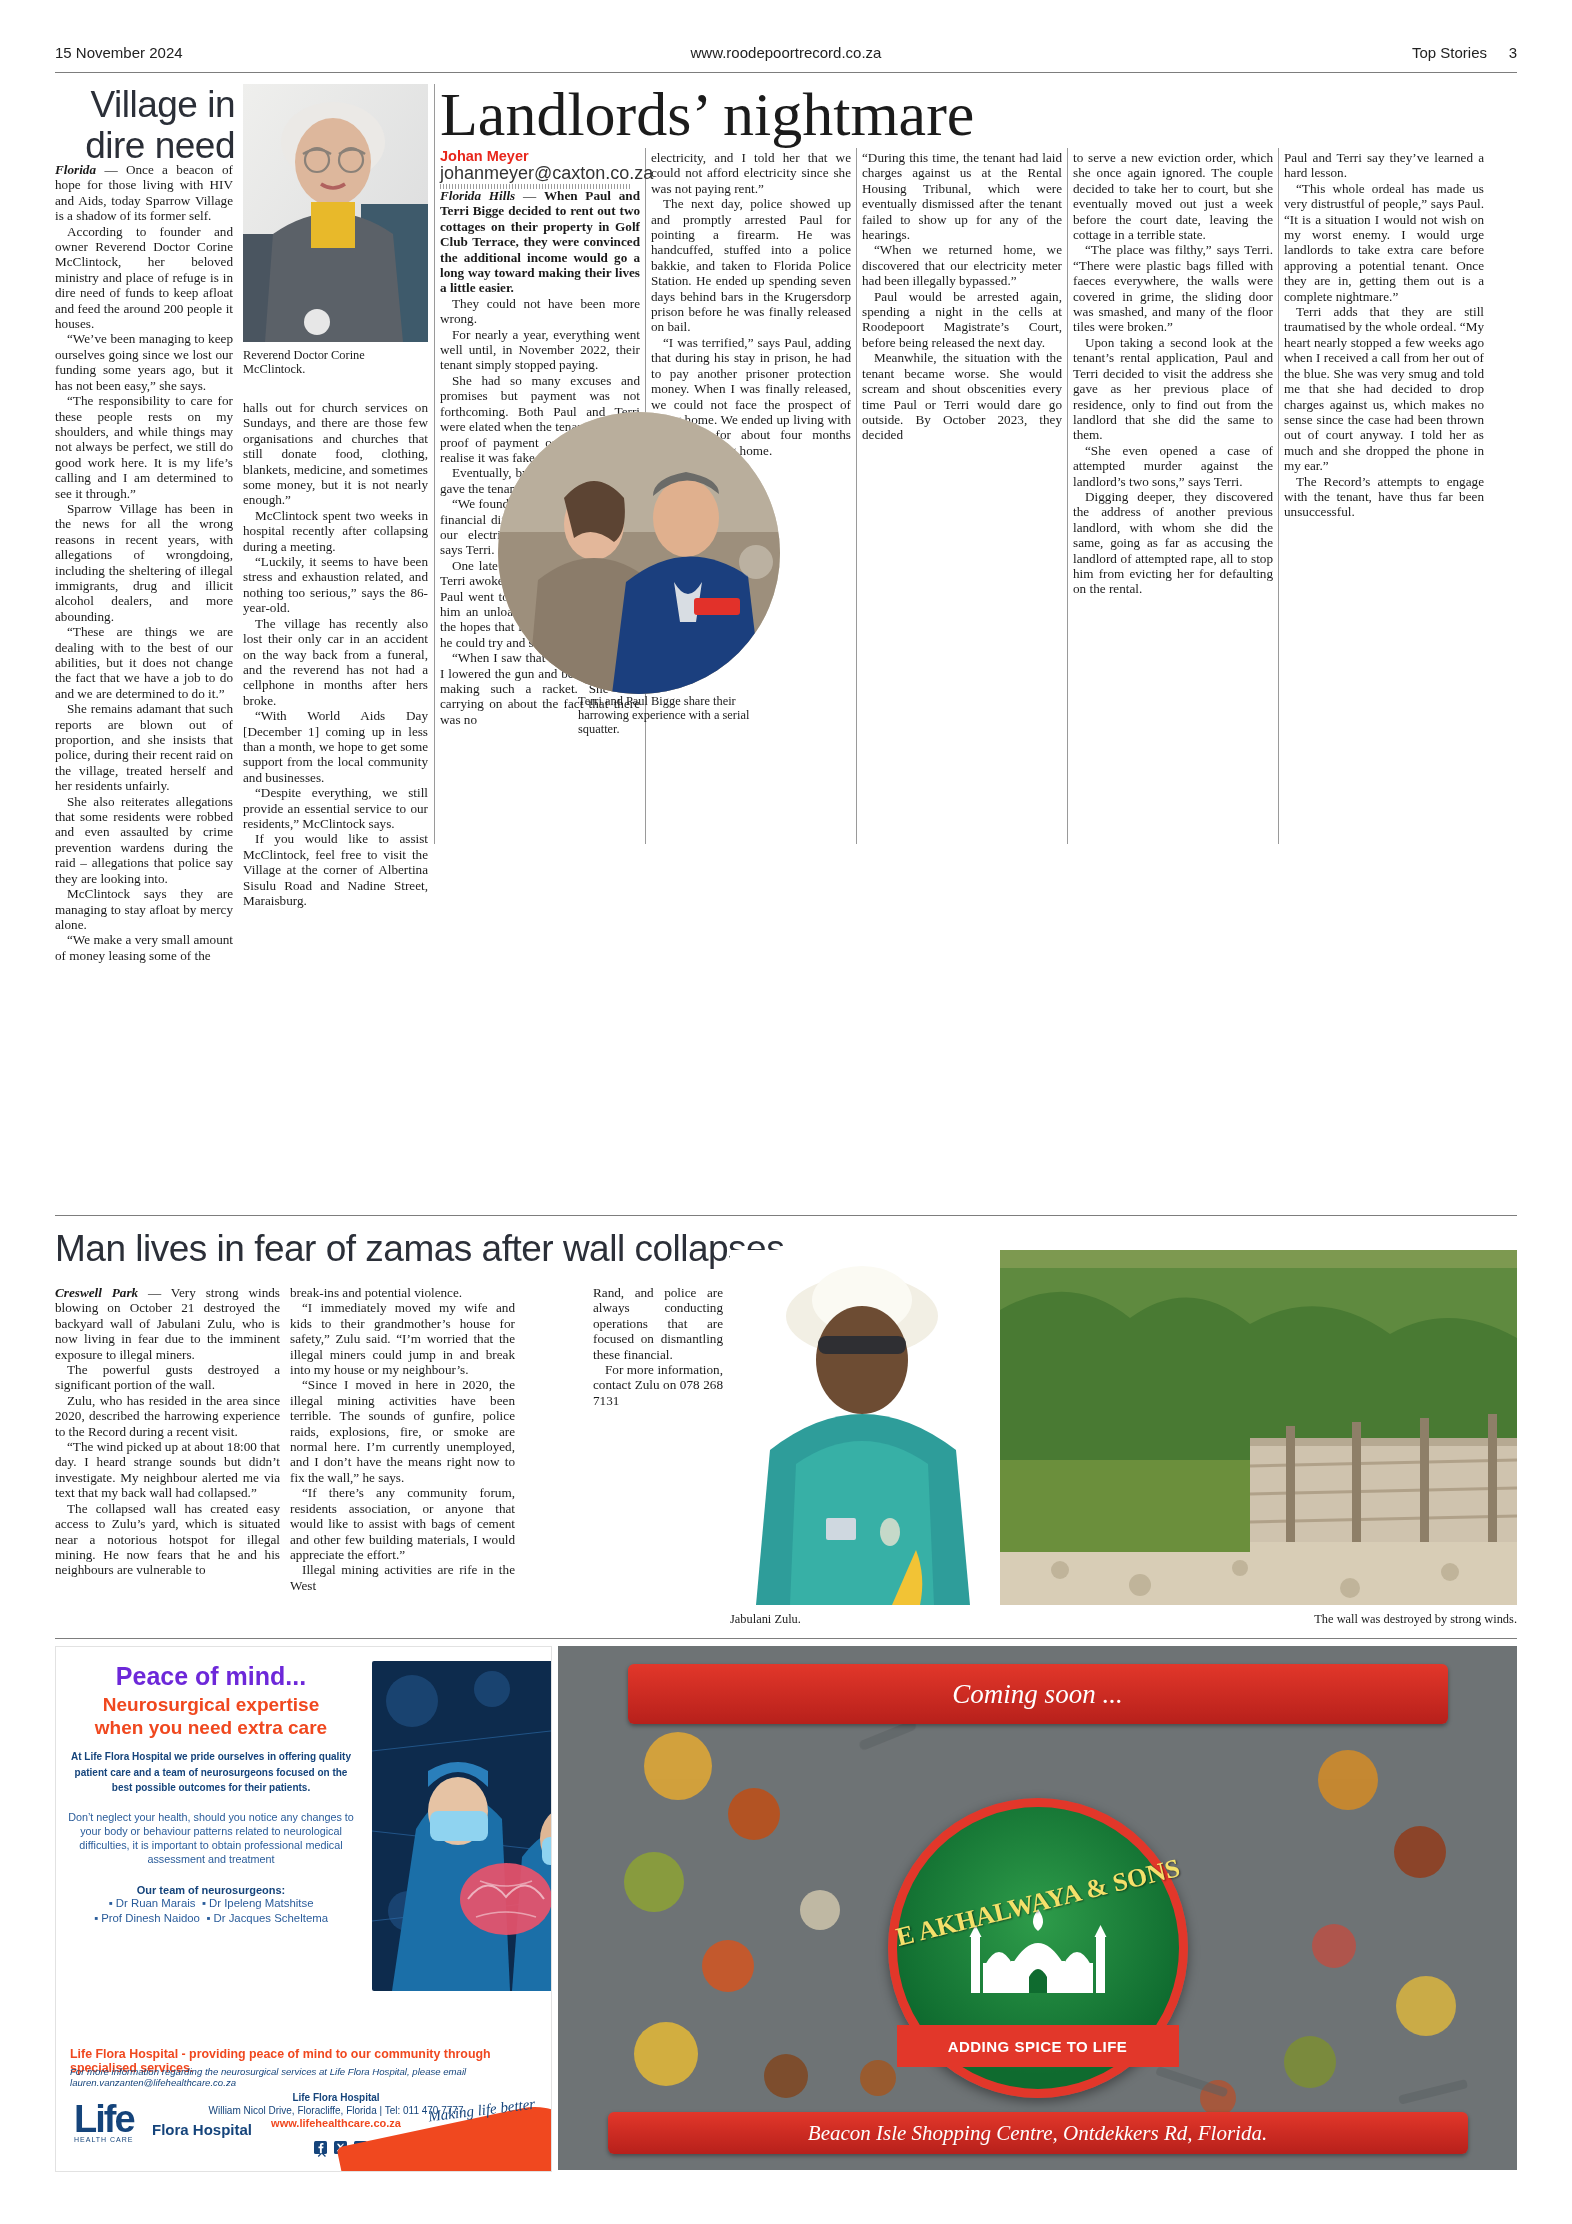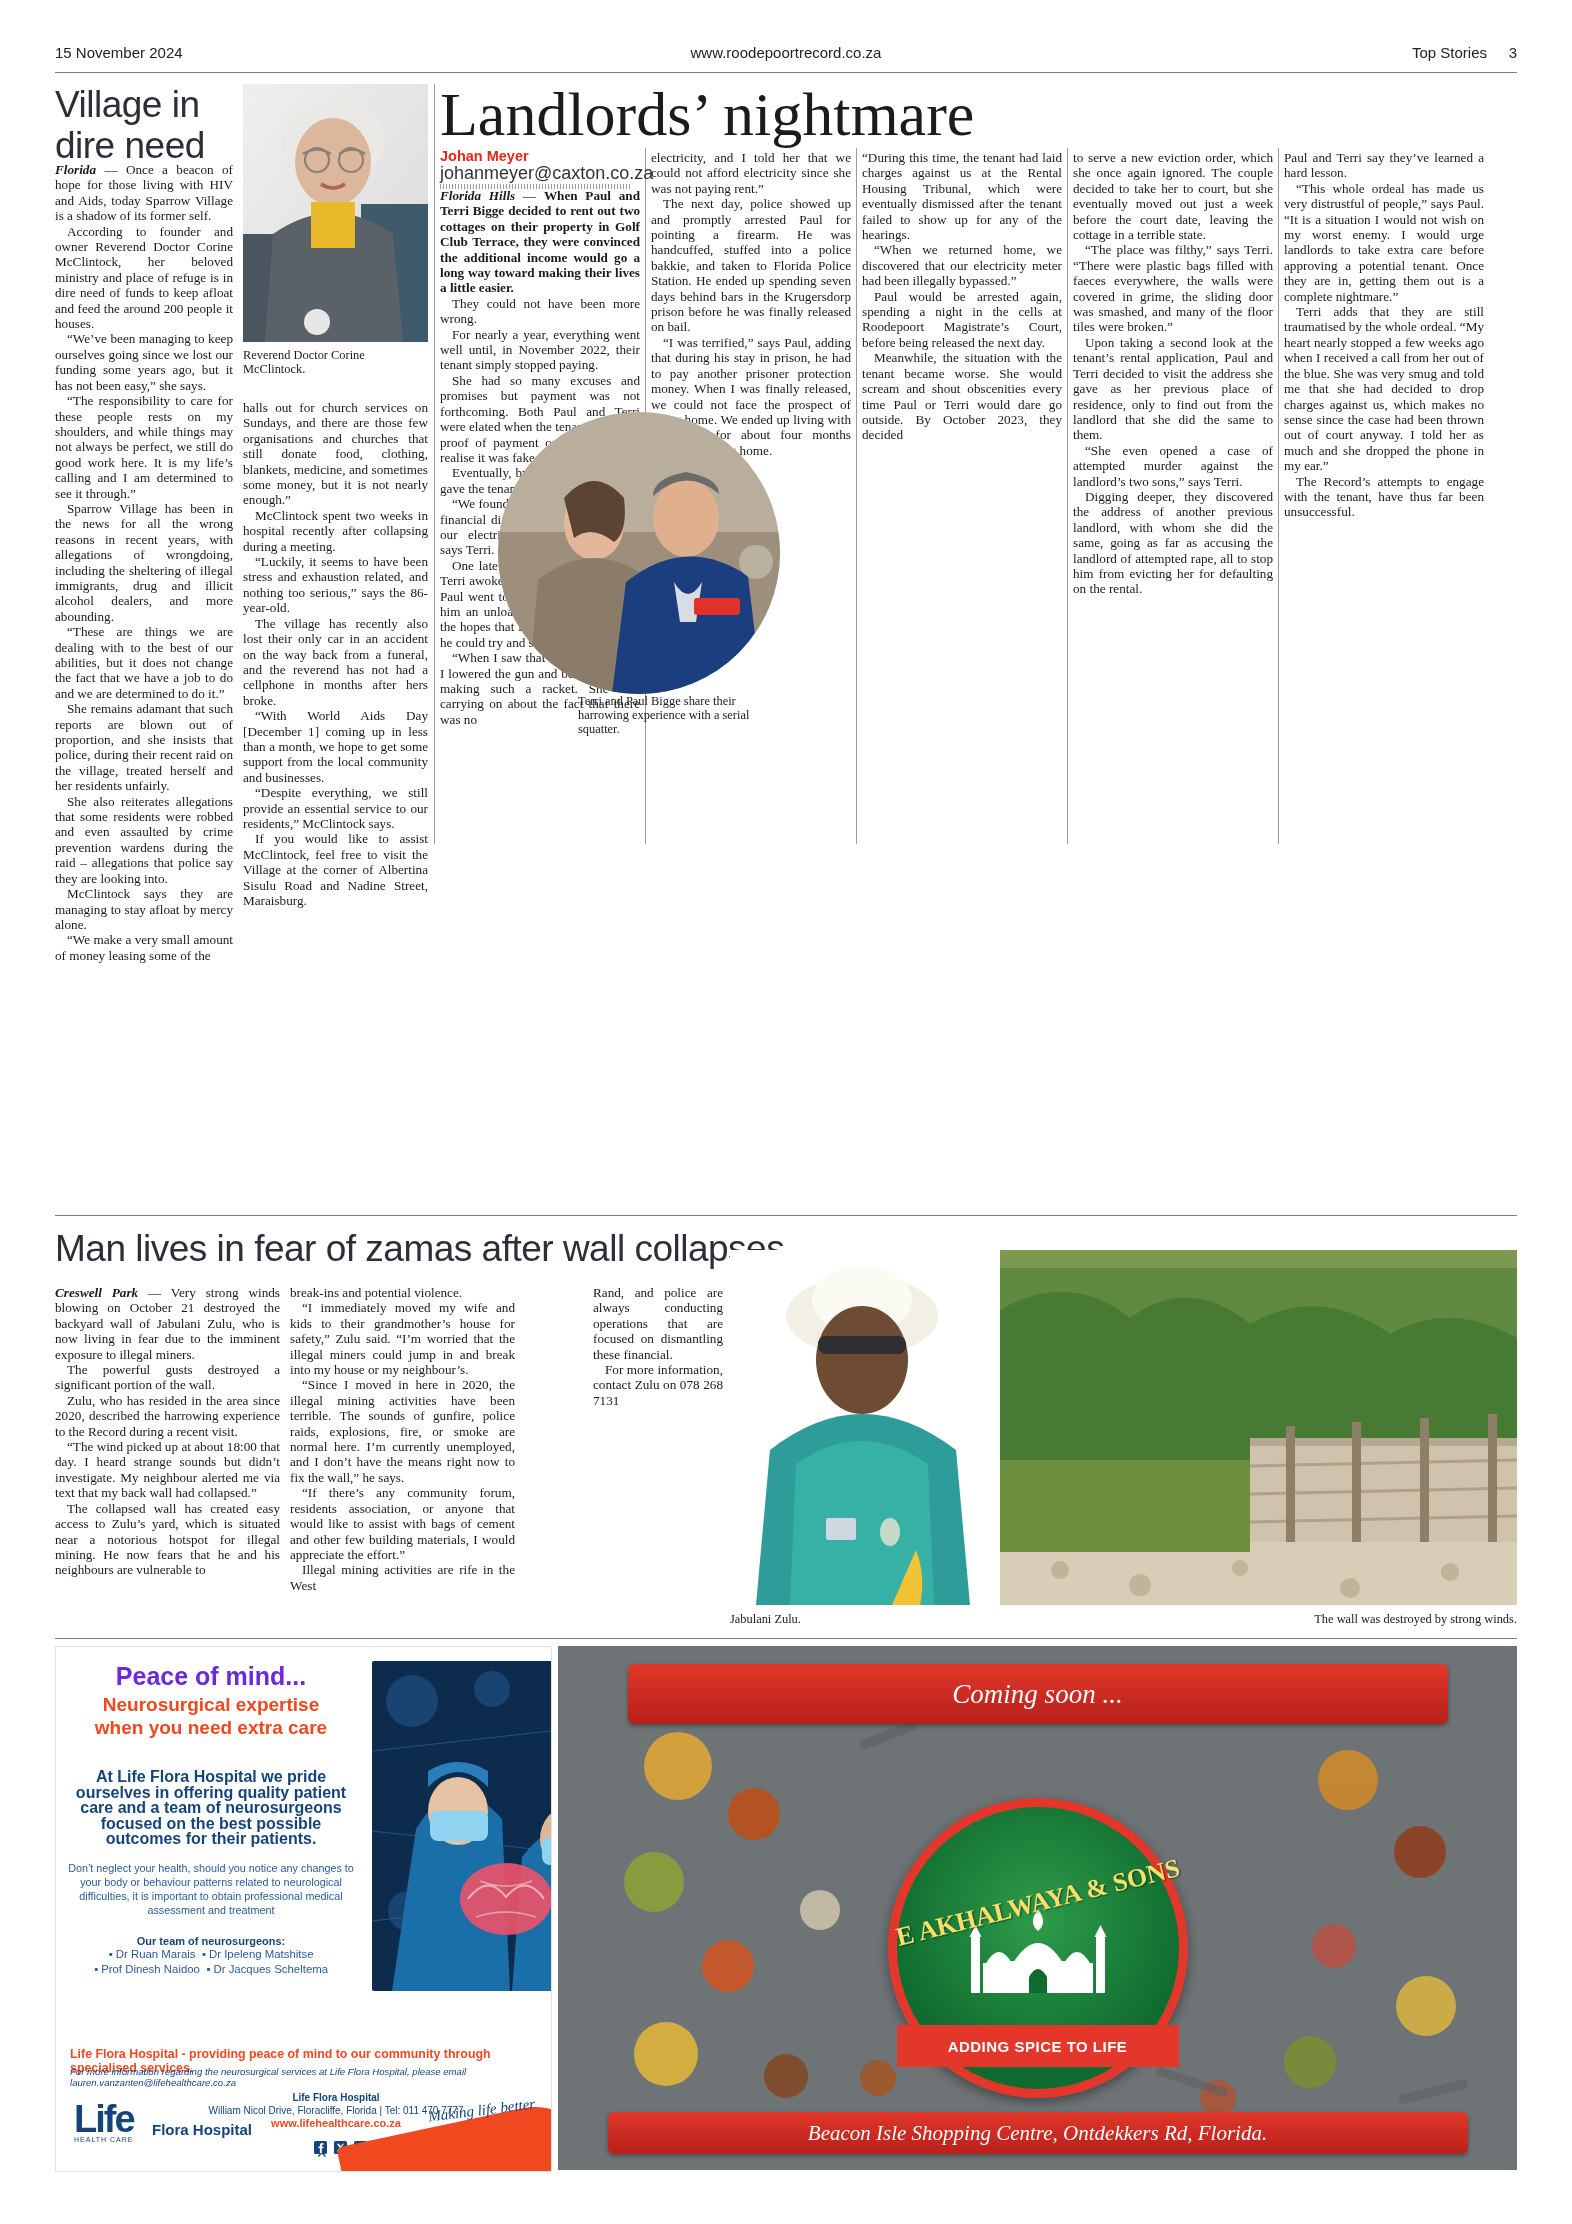--- a/index.html
+++ b/index.html
@@ -22,21 +22,21 @@
   .col p.first{text-indent:0;}
   .col p.first b,.col p.first i{}
   .dateline{font-style:italic;font-weight:bold;}
 
   .hl-sans{font-family:"Liberation Sans",sans-serif;font-weight:400;color:#2b2f38;
            letter-spacing:-0.5px;}
   .hl-serif{font-family:"Liberation Serif",serif;font-weight:400;color:#1b1b1b;}
 
   
   #village-headline{position:absolute;left:55px;top:84px;width:180px;
-                    font-size:37px;line-height:41px;}
+                    font-size:37px;line-height:41px;text-align:right;}
   #village-col1{left:55px;top:162px;width:178px;}
 
   #corine-photo{position:absolute;left:243px;top:84px;width:185px;height:258px;overflow:hidden;}
   #corine-caption{position:absolute;left:243px;top:348px;width:185px;
                   font-family:"Liberation Serif",serif;font-size:12.4px;line-height:14px;color:#1a1a1a;}
   #village-col2{left:243px;top:400px;width:185px;}
 
   
   #landlords-headline{position:absolute;left:440px;top:80px;width:1070px;
                       font-size:62px;line-height:68px;}
@@ -75,21 +75,21 @@
   
   .rule-bot{position:absolute;left:55px;top:1638px;width:1462px;height:1px;background:#7d7d7d;}
   #ad-left{position:absolute;left:55px;top:1646px;width:495px;height:524px;background:#fff;
            border:1px solid #e2e2e2;overflow:hidden;}
   #ad-right{position:absolute;left:558px;top:1646px;width:959px;height:524px;overflow:hidden;}
 
   .ad-txtwrap{position:absolute;left:10px;top:14px;width:290px;text-align:center;
               font-family:"Liberation Sans",sans-serif;}
   .ad-h1{color:#6d28d9;font-weight:bold;font-size:25px;line-height:30px;}
   .ad-h2{color:#f0481f;font-weight:bold;font-size:19px;line-height:23px;margin-top:2px;}
-  .ad-body{color:#15447b;font-weight:bold;font-size:16px;line-height:15.5px;margin-top:30px;}
+  .ad-body{color:#15447b;font-weight:bold;font-size:10px;line-height:15.5px;margin-top:10px;}
   .ad-body2{color:#2a5c9a;font-size:10.8px;line-height:14px;margin-top:14px;}
   .ad-team-h{color:#15447b;font-weight:bold;font-size:11px;margin-top:18px;}
   .ad-team{color:#2a5c9a;font-size:11.4px;line-height:15px;}
   .ad-strap{position:absolute;left:14px;top:400px;width:460px;color:#f0481f;font-weight:bold;
             font-size:12.4px;font-family:"Liberation Sans",sans-serif;}
   .ad-small{position:absolute;left:14px;top:419px;width:470px;color:#15447b;font-size:9.6px;
             font-style:italic;font-family:"Liberation Sans",sans-serif;}
   .ad-addr{position:absolute;left:150px;top:444px;width:260px;text-align:center;
            font-family:"Liberation Sans",sans-serif;color:#15447b;font-size:10px;line-height:13px;}
   .ad-addr .b{font-weight:bold;}

